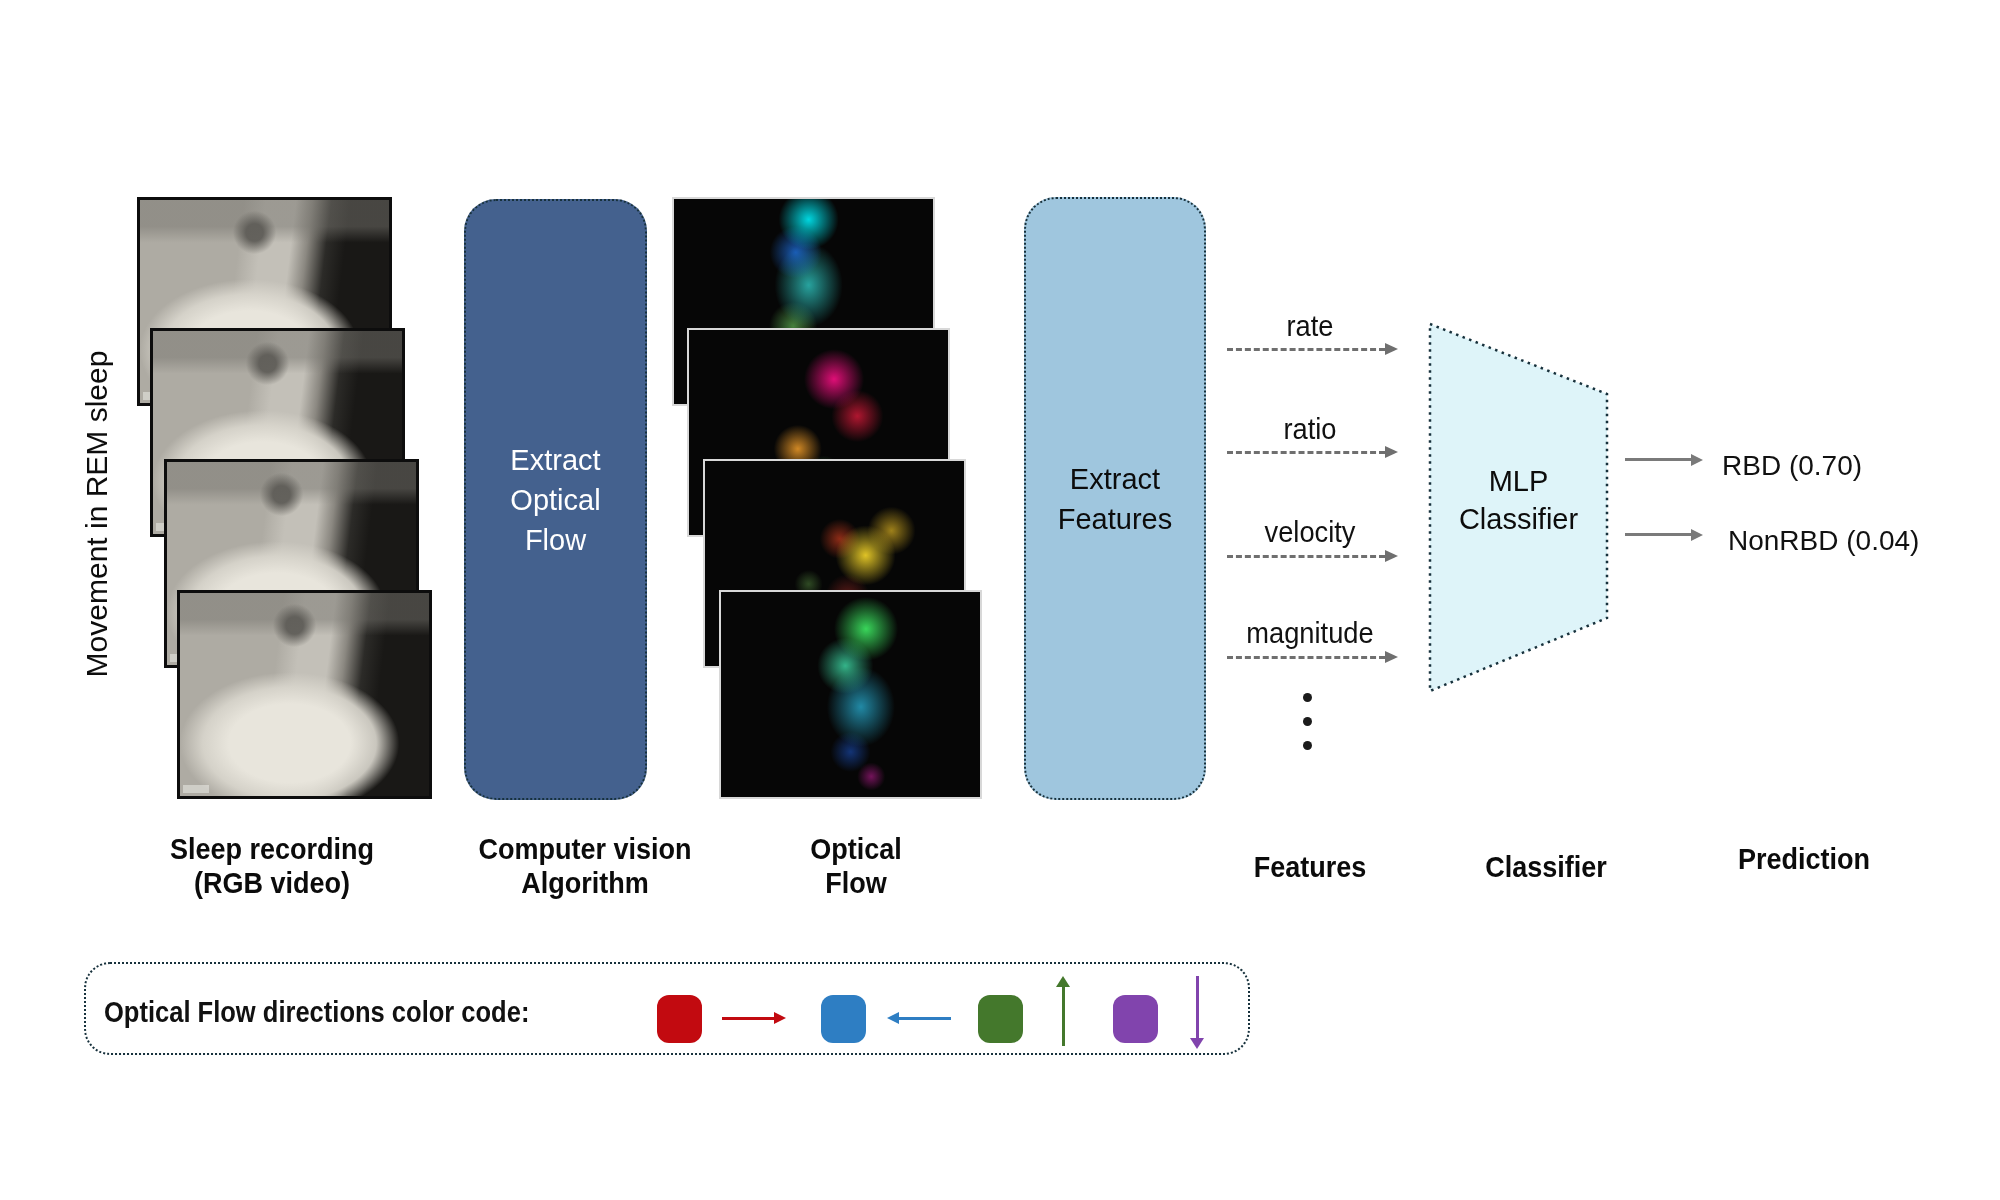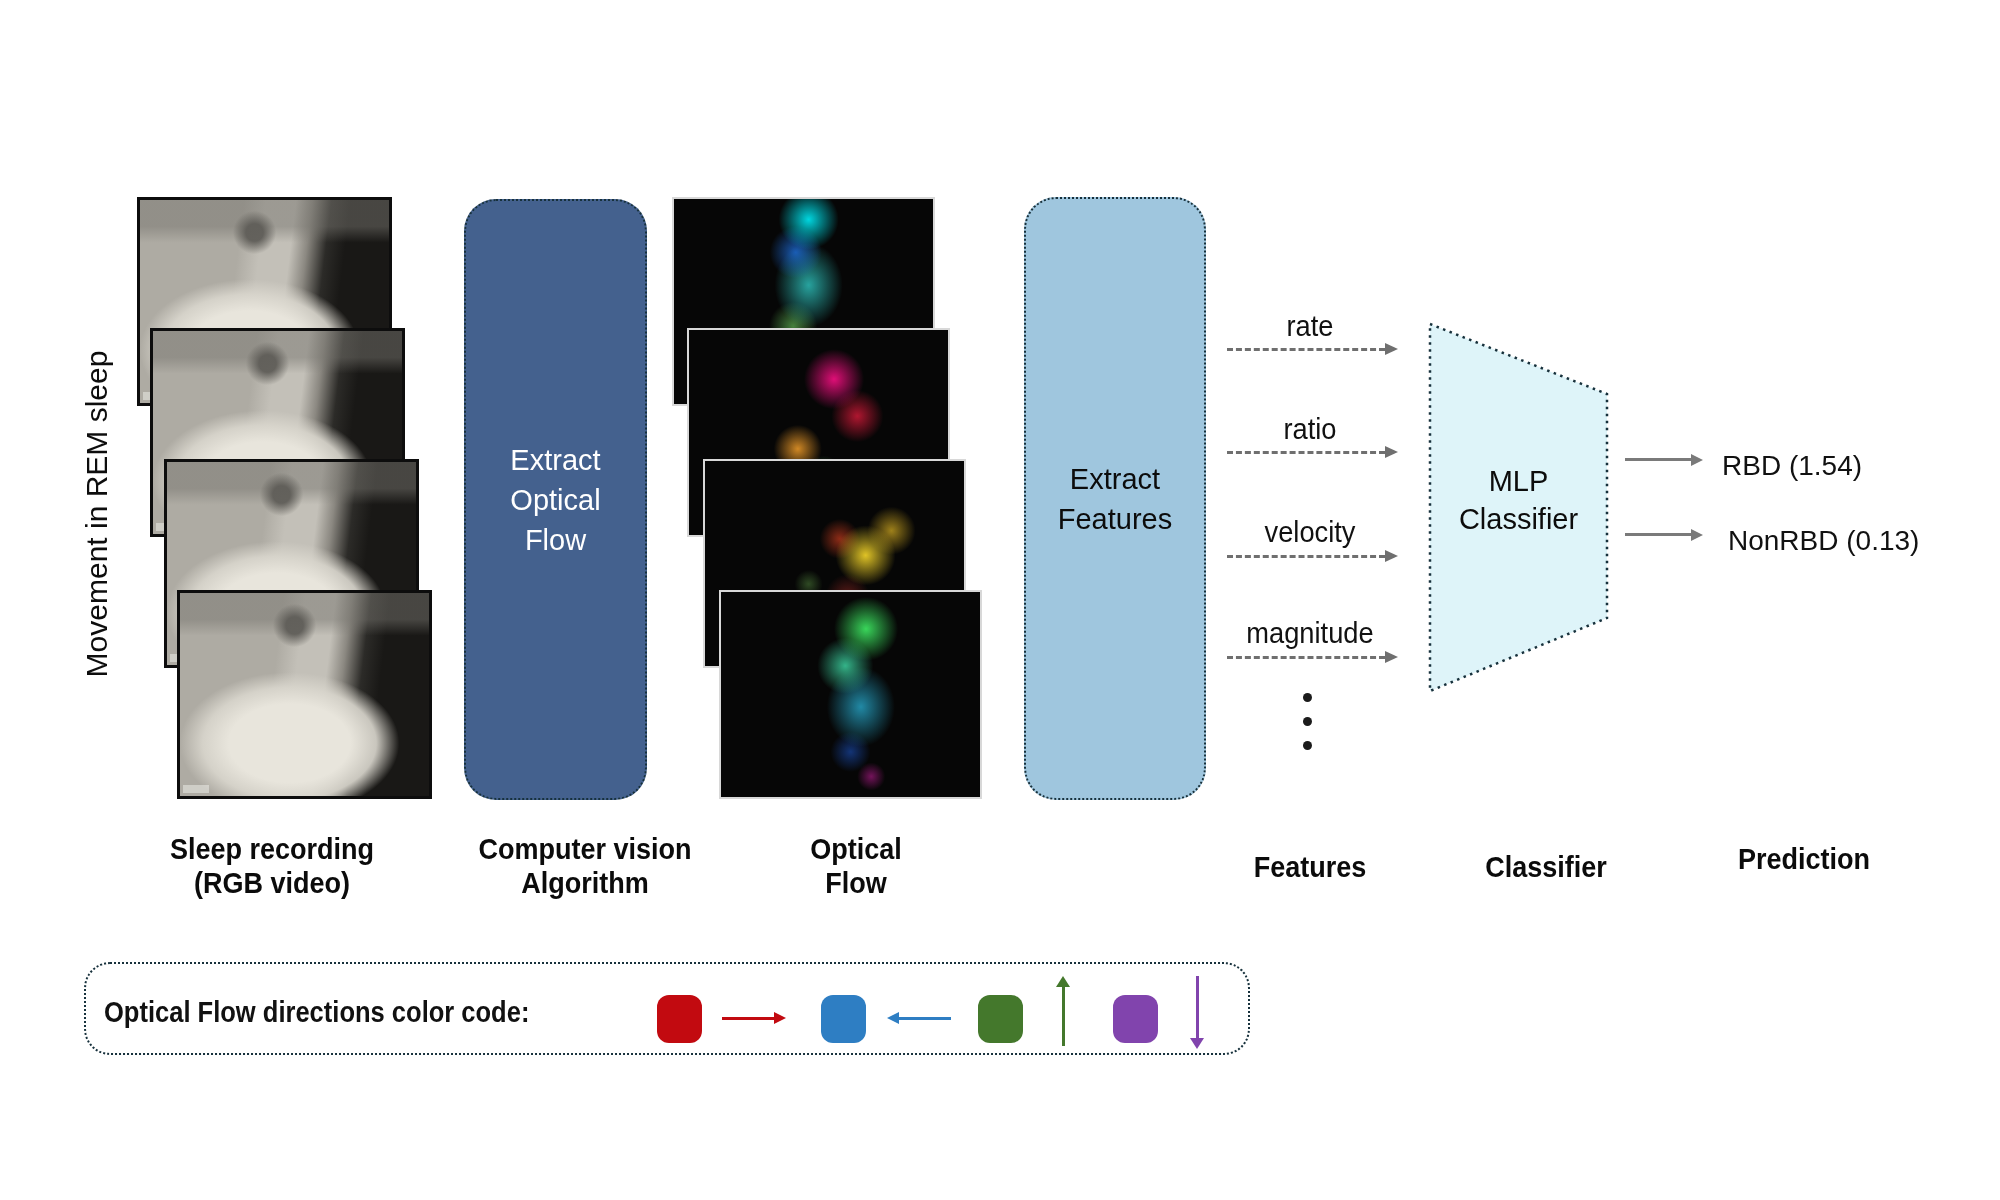--- a/index.html
+++ b/index.html
@@ -177,23 +177,23 @@
   </svg>
   <div class="trap-text">
     <div>MLP</div>
     <div>Classifier</div>
   </div>
   <div class="cap" style="left:1396px;top:850px;width:300px">
     <div>Classifier</div>
   </div>
 
   <div class="solid-arrow" style="left:1625px;top:458px"></div>
-  <div class="pred" style="left:1722px;top:450px">RBD (1.54)</div>
+  <div class="pred" style="left:1722px;top:450px">RBD (0.70)</div>
   <div class="solid-arrow" style="left:1625px;top:533px"></div>
-  <div class="pred" style="left:1728px;top:525px">NonRBD (0.13)</div>
+  <div class="pred" style="left:1728px;top:525px">NonRBD (0.04)</div>
   <div class="cap" style="left:1654px;top:842px;width:300px">
     <div>Prediction</div>
   </div>
 
   <div class="legend-box"></div>
   <div class="legend-label">Optical Flow directions color code:</div>
 
   <div class="swatch" style="left: 657px; background: rgb(194, 10, 16);"></div>
   <div class="hline right" style="left: 722px; top: 1017px; width: 52px; --c: #c20a10;"></div>
 

